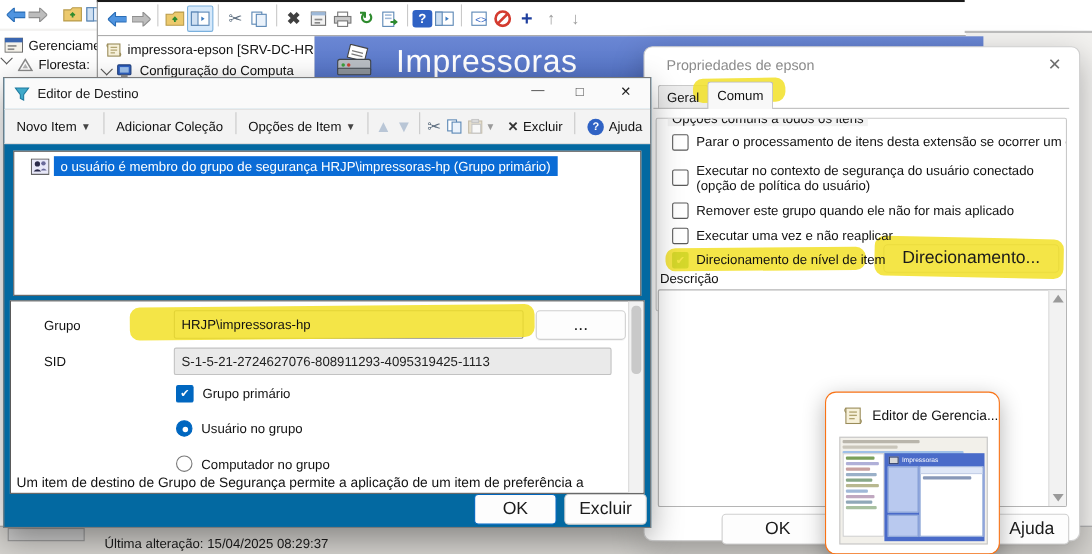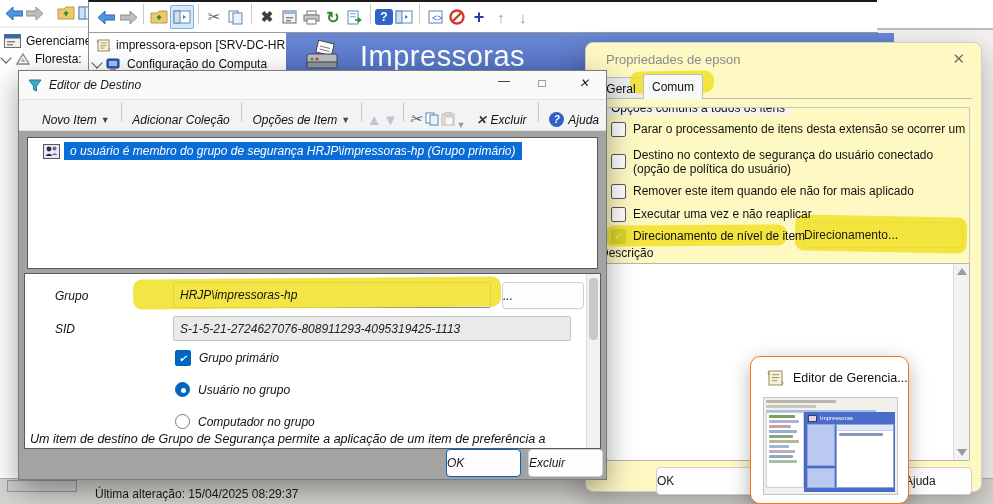--- a/index.html
+++ b/index.html
@@ -9,23 +9,23 @@
   .abs{position:absolute;}
   .sep{width:1px;background:#c9c9c9;align-self:stretch;margin:2px 4px;}
   .icon{display:inline-flex;align-items:center;justify-content:center;width:22px;height:22px;font-size:15px;}
   
   .win-inner{background:#fff;border-top:2px solid #1a1a1a;border-left:1px solid #8a8a8a;}
   .toolbar-row{display:flex;align-items:center;height:30px;padding-left:6px;border-bottom:1px solid #9a9a9a;background:#fff;}
   .treepanel{background:#fff;border-right:1px solid #b5b5b5;}
   .bluehead{background:linear-gradient(180deg,#6b87d4,#4f6fc2);display:flex;align-items:center;color:#fff;}
   
   .dialog{background:#f0f0f0;border:1px solid #7a7a7a;box-shadow:0 10px 28px rgba(0,0,0,.38);}
-  .dialog2{background:#fef9c3;border:1px solid #cfcfcf;border-radius:8px;box-shadow:0 10px 28px rgba(0,0,0,.28);}
-  .btn{display:flex;align-items:center;background:#fdfdfd;border:1px solid #d0d0d0;
-       border-radius:4px;font-size:12px;color:#1a1a1a;box-shadow:0 1px 0 rgba(0,0,0,.04);}
+  .dialog2{background:#ffffff;border:1px solid #cfcfcf;border-radius:8px;box-shadow:0 10px 28px rgba(0,0,0,.28);}
+  .btn{display:flex;align-items:center;justify-content:center;background:#fdfdfd;border:1px solid #d0d0d0;
+       border-radius:4px;font-size:16px;color:#1a1a1a;box-shadow:0 1px 0 rgba(0,0,0,.04);}
   .btn.default{border:1px solid #0067c0;}
   .tbbtn{display:flex;align-items:center;gap:4px;padding:3px 7px;border-radius:3px;white-space:nowrap;}
   .caret{font-size:9px;color:#444;}
   .chk{width:13px;height:13px;border:1px solid #5a5a5a;border-radius:2px;background:#fff;flex:0 0 auto;}
   .chk.on{background:#0067c0;border-color:#0067c0;color:#fff;display:flex;align-items:center;justify-content:center;font-size:10px;}
   .chk.green{background:#2f9e44;border-color:#2f9e44;color:#fff;display:flex;align-items:center;justify-content:center;font-size:10px;}
   .radio{width:15px;height:15px;border-radius:50%;border:1px solid #7a7a7a;background:#fff;flex:0 0 auto;box-sizing:border-box;}
   .radio.on{background:#0067c0;border:1px solid #0067c0;position:relative;}
   .radio.on::after{content:"";position:absolute;left:4.5px;top:4.5px;width:5px;height:5px;border-radius:50%;background:#fff;}
   .optrow{display:flex;gap:7px;align-items:flex-start;position:absolute;left:14px;right:8px;}
@@ -73,21 +73,21 @@
       <span class="icon" style="width:17px;height:15px;">
         <svg width="17" height="14" viewBox="0 0 17 14">
             <rect x="0.5" y="0.5" width="16" height="13" fill="#f5f2ea" stroke="#6a6a6a"></rect>
             <rect x="0.5" y="0.5" width="16" height="4" fill="#3a66b0"></rect>
             <rect x="3" y="7" width="8" height="1.5" fill="#888"></rect>
             <rect x="3" y="10" width="6" height="1.5" fill="#888"></rect>
           </svg>
         </span>
       <span>Gerenciamer</span>
     </div>
-    <div class="abs" style="left:2px;top:24px;display:flex;align-items:center;gap:5px;white-space:nowrap;">
+    <div class="abs" style="left:2px;top:24px;display:flex;align-items:flex-start;gap:5px;white-space:nowrap;">
       <span class="chevron" style="margin-top:-3px;"></span>
       <span class="icon" style="width:15px;height:13px;">
         <svg width="14" height="12" viewBox="0 0 14 12">
             <path d="M7 1 L13 11 L1 11 Z" fill="none" stroke="#8a8a8a" stroke-width="1.4"></path>
             <path d="M7 5 L9.5 9 L4.5 9 Z" fill="#b5b5b5"></path>
           </svg>
         </span>
       <span>Floresta:</span>
     </div>
   </div>
@@ -245,25 +245,25 @@
   <div class="abs" style="left:8px;top:55px;width:378px;height:1px;background:#bdbdbd;"></div>
 
   <div class="abs" style="left:10px;top:64px;width:372px;height:174px;border:1px solid #c9c9c9;border-radius:2px;overflow:hidden;">
     <span style="position:absolute;left:10px;top:-1px;background:#f3f3f3;padding:0 4px;transform:translateY(-45%);">Opções comuns a todos os itens</span>
     <div class="optrow" style="top:14px;">
       <span class="chk"></span>
       <span class="lbl" style="white-space:nowrap;">Parar o processamento de itens desta extensão se ocorrer um erro</span>
     </div>
     <div class="optrow" style="top:40px;">
       <span class="chk" style="margin-top:6px;"></span>
-      <span class="lbl" style="width:330px;">Destino no contexto de segurança do usuário conectado (opção de política do usuário)</span>
+      <span class="lbl" style="width:330px;">Executar no contexto de segurança do usuário conectado (opção de política do usuário)</span>
     </div>
     <div class="optrow" style="top:76px;">
       <span class="chk"></span>
-      <span class="lbl">Remover este item quando ele não for mais aplicado</span>
+      <span class="lbl">Remover este grupo quando ele não for mais aplicado</span>
     </div>
     <div class="optrow" style="top:99px;">
       <span class="chk"></span>
       <span class="lbl">Executar uma vez e não reaplicar</span>
     </div>
     <div class="hl" style="left:8px;top:117px;width:182px;height:21px;transform:rotate(-.4deg);"></div>
     <div class="hl" style="left:198px;top:108px;width:172px;height:36px;transform:rotate(1.2deg);"></div>
     <div class="optrow" style="top:121px;">
       <span class="chk green">✔</span>
       <span class="lbl">Direcionamento de nível de item</span>
@@ -283,35 +283,35 @@
 
   <div class="btn abs" style="left:70px;top:424px;width:100px;height:26px;">
     <span>OK</span>
   </div>
   <div class="btn abs" style="left:182px;top:424px;width:100px;height:26px;"></div>
   <div class="btn abs" style="left:318px;top:424px;width:66px;height:26px;">
     <span>Ajuda</span>
   </div>
 </div>
 
-<div class="abs dialog" style="left:18px;top:70px;width:587px;height:408px;background:#a3a3a3;z-index:10;font-style:italic;">
+<div class="abs dialog" style="left:3px;top:70px;width:587px;height:408px;background:#0369a1;z-index:10;">
 
   <div style="position:relative;height:28px;background:#fafafa;">
     <span class="icon" style="position:absolute;left:8px;top:6px;width:16px;height:16px;">
       <svg width="14" height="13" viewBox="0 0 14 13">
           <path d="M1 1 L13 1 L8.5 7 L8.5 12 L5.5 10.5 L5.5 7 Z" fill="#3fa9c9" stroke="#1f7ba0"></path>
         </svg>
       </span>
     <span style="position:absolute;left:30px;top:7px;color:#1a1a1a;">Editor de Destino</span>
     <span style="position:absolute;left:468px;top:3px;width:34px;height:22px;text-align:center;color:#444;">—</span>
     <span style="position:absolute;left:506px;top:5px;width:34px;height:22px;text-align:center;color:#444;">□</span>
     <span style="position:absolute;left:548px;top:5px;width:34px;height:22px;text-align:center;color:#222;">✕</span>
   </div>
 
-  <div style="display:flex;align-items:flex-end;height:30px;background:#f3f3f3;border-top:1px solid #e2e2e2;border-bottom:1px solid #dddddd;padding-left:16px;">
+  <div style="display:flex;align-items:center;height:30px;background:#f3f3f3;border-top:1px solid #e2e2e2;border-bottom:1px solid #dddddd;padding-left:4px;">
     <div class="tbbtn">
       <span>Novo Item</span>
         <span class="caret">▼</span>
     </div>
     <span class="sep" style="height:20px;"></span>
     <div class="tbbtn">
       <span>Adicionar Coleção</span>
     </div>
     <span class="sep" style="height:20px;"></span>
     <div class="tbbtn">

